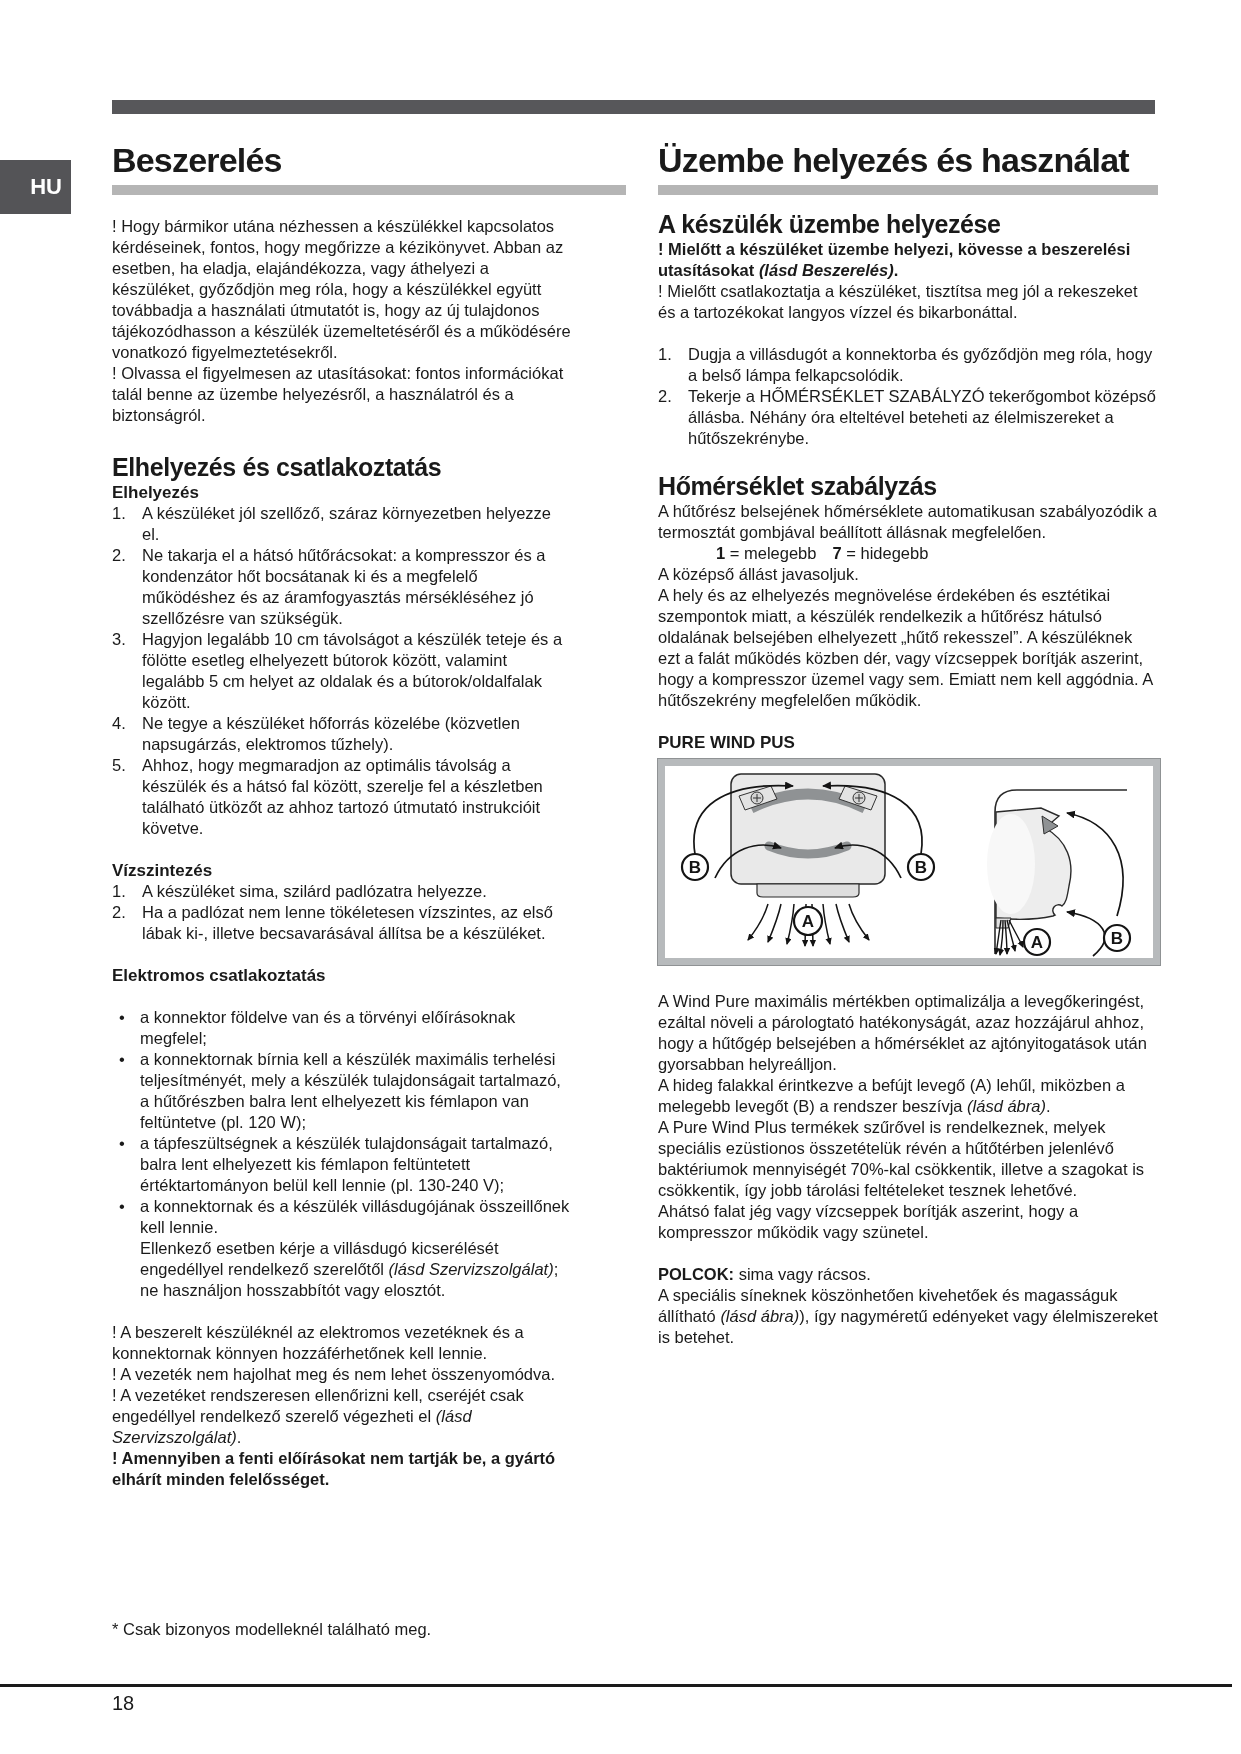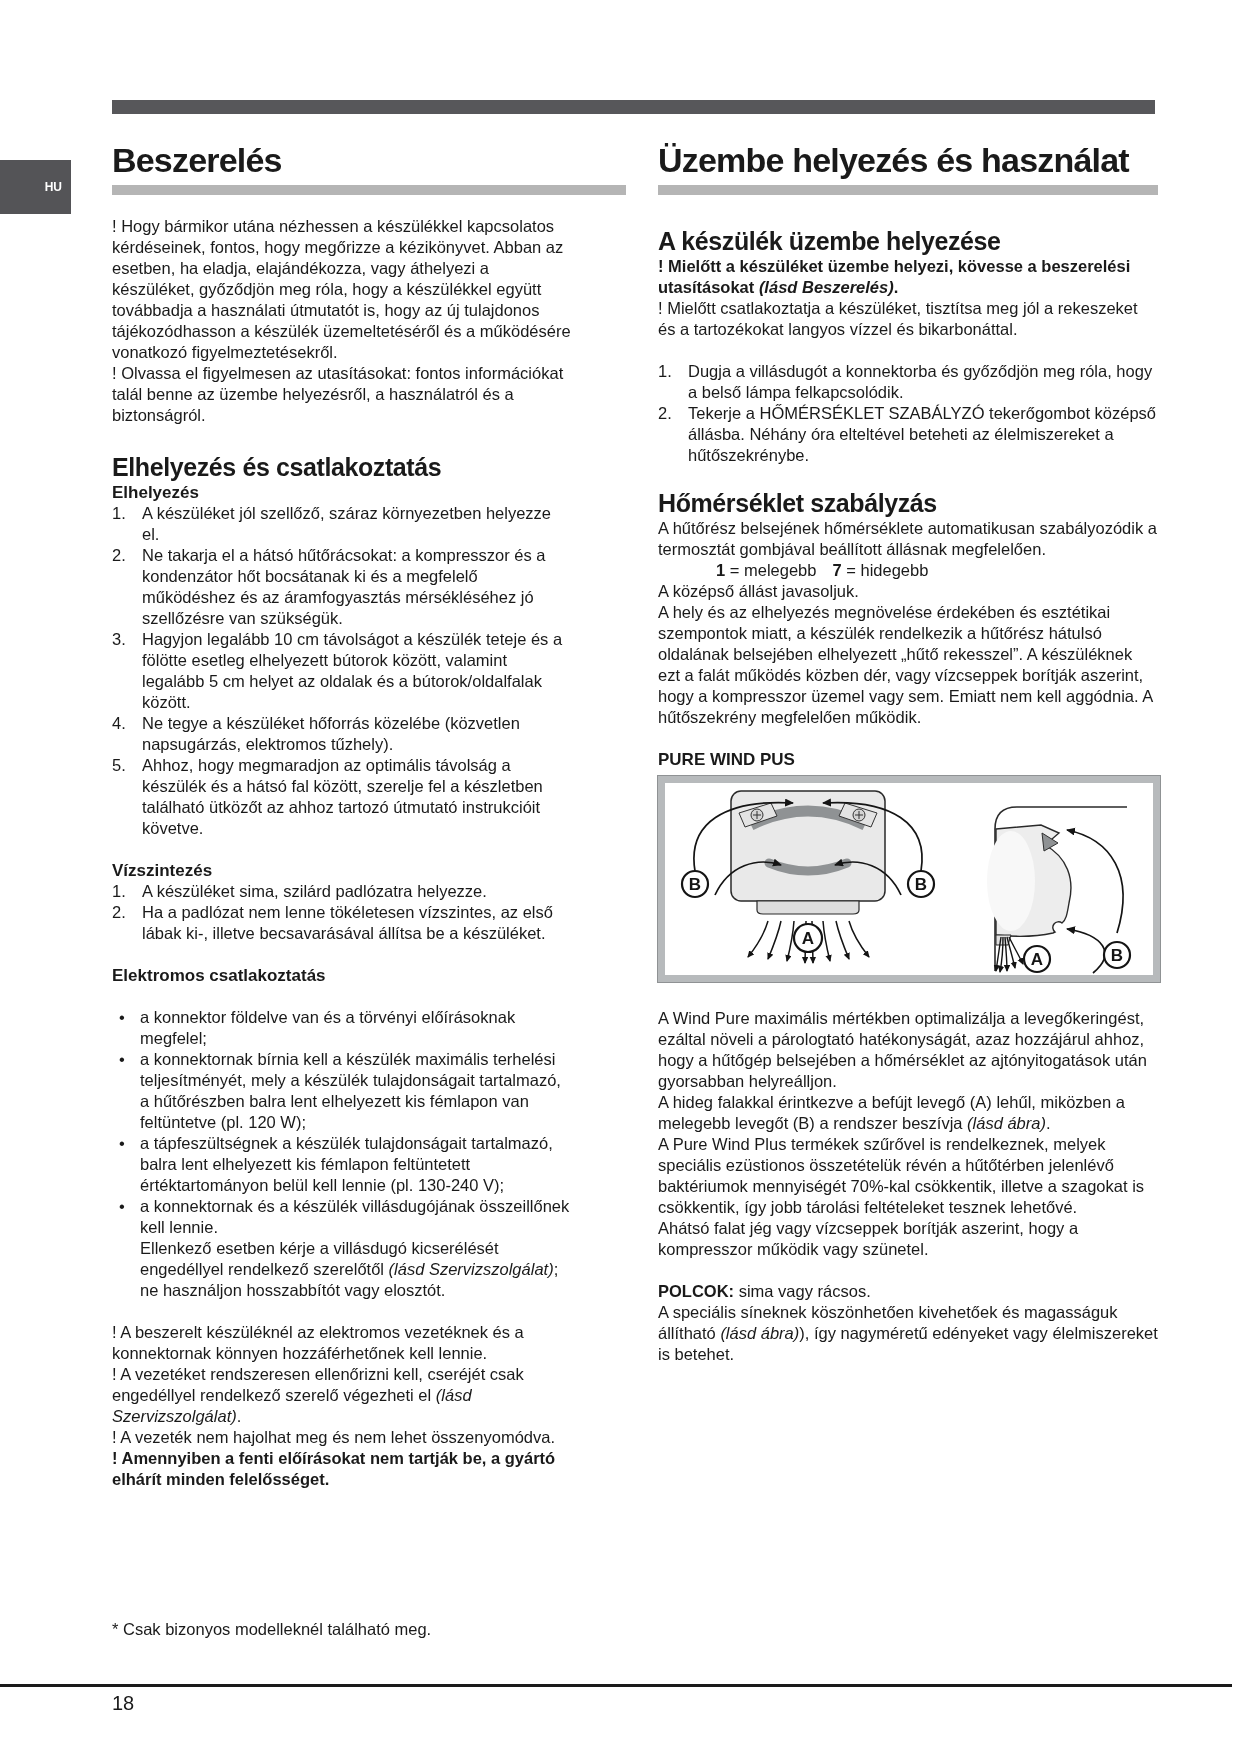--- a/index.html
+++ b/index.html
@@ -3,33 +3,33 @@
 <meta charset="utf-8">
 <style>
   html,body { margin:0; padding:0; background:#ffffff; }
   .page {
     position:relative; width:1241px; height:1754px; background:#fff;
     font-family:"Liberation Sans", sans-serif; color:#1a1a1a; overflow:hidden;
   }
   .topbar { position:absolute; left:112px; top:100px; width:1043px; height:14px; background:#57575a; }
   .hu-tab {
     position:absolute; left:0; top:160px; width:71px; height:54px; background:#545457;
-    color:#fff; font-weight:bold; font-size:12px;
+    color:#fff; font-weight:bold; font-size:22px;
     display:flex; align-items:center; justify-content:flex-end; padding-right:9px; box-sizing:border-box;
   }
   .col { position:absolute; font-size:16.5px; line-height:21px; }
   .col-left  { left:112px; top:140px; width:460px; }
   .col-right { left:658px; top:140px; width:500px; }
   .h1 { font-size:34px; line-height:40px; font-weight:bold; letter-spacing:-0.8px; margin:0 0 0 0; }
   .h2 { font-size:25px; line-height:30px; font-weight:bold; letter-spacing:-0.4px; margin:0; }
   .h3 { font-size:17px; line-height:21px; font-weight:bold; margin:0; }
   .rule { height:10px; background:#b5b5b5; margin-top:5px; }
   .rule-left { width:514px; }
   p { margin:0; }
-  .mt14 { margin-top:31px; }
+  .mt14 { margin-top:14px; }
   .mt21 { margin-top:21px; }
   .mt22 { margin-top:22px; }
   .mt26 { margin-top:26px; }
   .li { display:flex; }
   .li .marker { flex:0 0 30px; }
   .li .text { flex:1; }
   .bullet-li { display:flex; }
   .bullet-li .bmark { flex:0 0 28px; padding-left:7px; box-sizing:border-box; }
   .bullet-li .text { flex:1; }
   .cont { margin-left:28px; }
@@ -112,22 +112,22 @@
       <span class="bmark">•</span>
       <span class="text">a tápfeszültségnek a készülék tulajdonságait tartalmazó, balra lent elhelyezett kis fémlapon feltüntetett értéktartományon belül kell lennie (pl. 130-240 V);</span>
     </div>
     <div class="bullet-li">
       <span class="bmark">•</span>
       <span class="text">a konnektornak és a készülék villásdugójának összeillőnek kell lennie.</span>
     </div>
     <p class="cont"><span>Ellenkező esetben kérje a villásdugó kicserélését engedéllyel rendelkező szerelőtől </span><span class="i">(lásd Szervizszolgálat)</span><span>; ne használjon hosszabbítót vagy elosztót.</span></p>
 
     <p class="mt21">! A beszerelt készüléknél az elektromos vezetéknek és a konnektornak könnyen hozzáférhetőnek kell lennie.</p>
+    <p>! A vezeték nem hajolhat meg és nem lehet összenyomódva.</p>
     <p><span>! A vezetéket rendszeresen ellenőrizni kell, cseréjét csak engedéllyel rendelkező szerelő végezheti el </span><span class="i">(lásd Szervizszolgálat)</span><span>.</span></p>
-    <p>! A vezeték nem hajolhat meg és nem lehet összenyomódva.</p>
     <p class="b">! Amennyiben a fenti előírásokat nem tartják be, a gyártó elhárít minden felelősséget.</p>
   </div>
 
   <div class="col col-right">
     <h1 class="h1">Üzembe helyezés és használat</h1>
     <div class="rule"></div>
 
     <h2 class="h2 mt14">A készülék üzembe helyezése</h2>
     <p class="b"><span>! Mielőtt a készüléket üzembe helyezi, kövesse a beszerelési utasításokat </span><span class="bi">(lásd Beszerelés)</span><span>.</span></p>
     <p>! Mielőtt csatlakoztatja a készüléket, tisztítsa meg jól a rekeszeket és a tartozékokat langyos vízzel és bikarbonáttal.</p>

